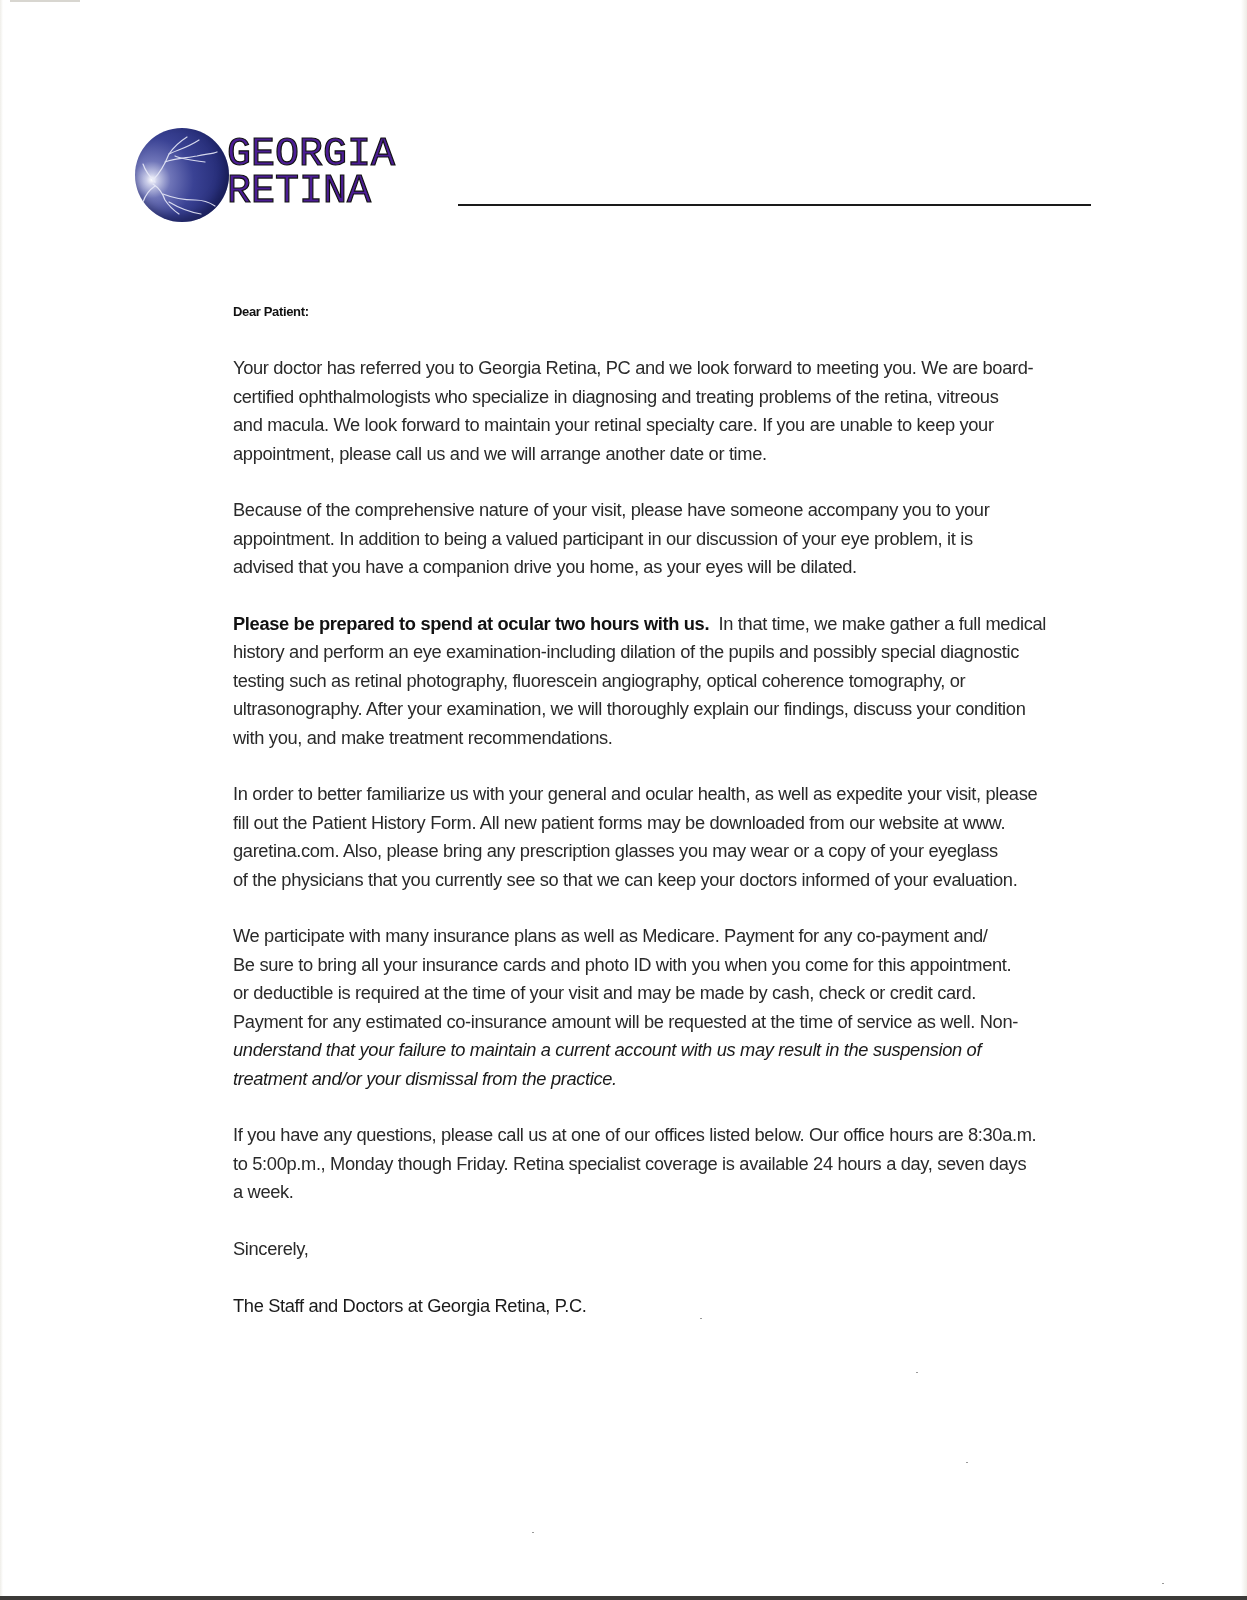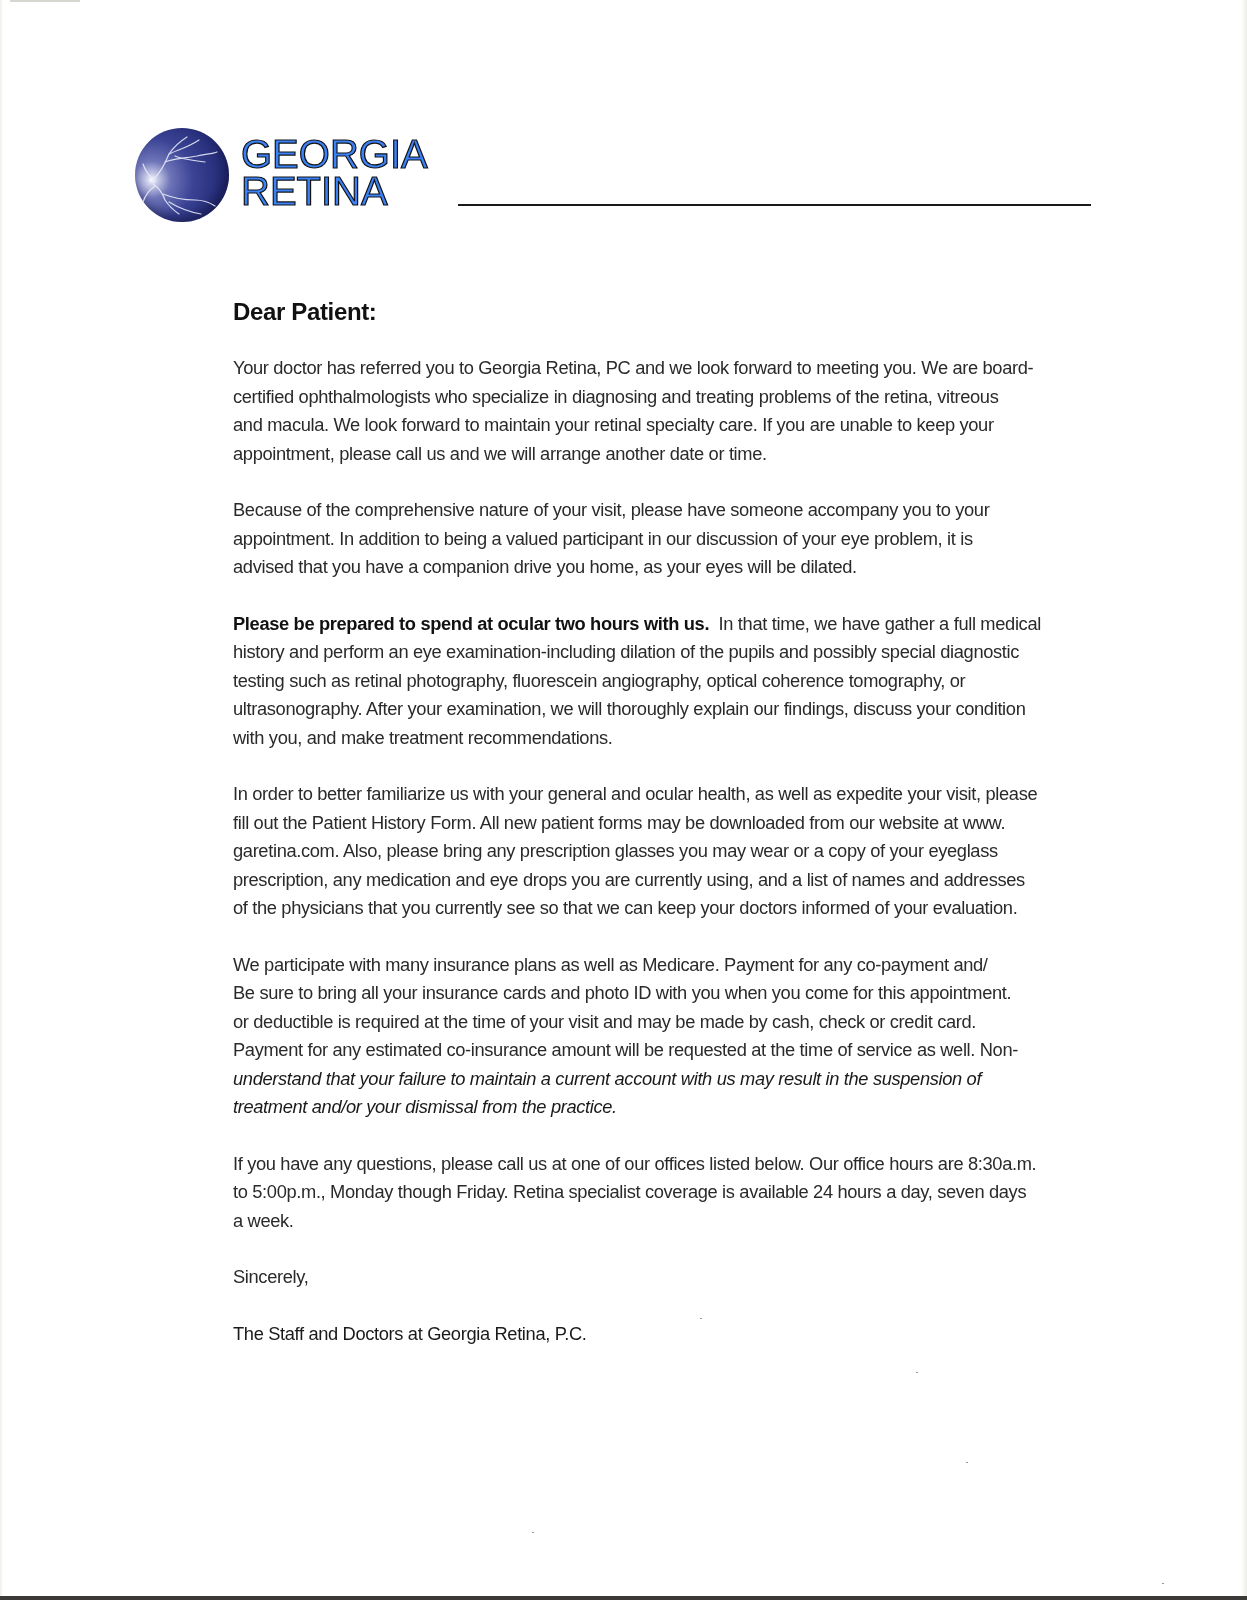--- a/index.html
+++ b/index.html
@@ -35,40 +35,40 @@
     }
     .logo-globe {
       position: absolute; left: 0; top: 0; width: 94px; height: 94px;
       border-radius: 50%;
       background: radial-gradient(circle at 18% 55%, #ffffff 0%, #c9cce8 6%, #6f75b8 20%, #3a4294 45%, #262d78 75%, #1b2060 100%);
       box-shadow: inset -4px -6px 10px rgba(10,14,50,0.45);
       overflow: hidden;
     }
     .logo-globe svg { position: absolute; left: 0; top: 0; }
     .logo-text {
-      position: absolute; left: 106px; top: 8px;
-      font-family: Liberation Sans, sans-serif;
+      position: absolute; left: 92px; top: 8px;
+      font-family: Liberation Mono, monospace;
       font-size: 40px; line-height: 37px; font-weight: normal;
-      letter-spacing: 0px; color: #3b82f6;
+      letter-spacing: 0px; color: #4c1d95;
       -webkit-text-stroke: 1.2px #111111;
     }
     .logo-text div { white-space: nowrap; }
     .letterhead-rule {
       position: absolute; left: 323px; top: 76px; width: 633px; height: 2px;
       background: #1a1a1a;
     }
 
     
     .letter {
       position: absolute; left: 233px; top: 298px; width: 860px;
       font-size: 18.3px; line-height: 28.4px; color: #2a2a2a;
       letter-spacing: -0.35px;
     }
     .salutation {
-      font-weight: bold; color: #111; margin: 0 0 28px 0; font-size: 24px;
+      font-weight: bold; color: #111; margin: 0 0 28px 0; font-size: 13px;
     }
     .para { margin: 0 0 28.4px 0; }
     .line { display: block; white-space: nowrap; }
     .bold { font-weight: bold; color: #111; }
     .italic { font-style: italic; color: #1a1a1a; }
     .closing { margin: 0 0 28.4px 0; }
     .signature { color: #1a1a1a; }
 
     .speck { position: absolute; width: 2px; height: 1px; background: #999; }
   </style>
@@ -113,32 +113,31 @@
     <span class="line">appointment, please call us and we will arrange another date or time.</span>
   </div>
 
   <div class="para">
     <span class="line">Because of the comprehensive nature of your visit, please have someone accompany you to your</span>
     <span class="line">appointment.  In addition to being a valued participant in our discussion of your eye problem, it is</span>
     <span class="line">advised that you have a companion drive you home, as your eyes will be dilated.</span>
   </div>
 
   <div class="para">
-    <span class="line"><span class="bold">Please be prepared to spend at ocular two hours with us.</span><span style="white-space:pre">  In that time, we have gather a full medical</span></span>
+    <span class="line"><span class="bold">Please be prepared to spend at ocular two hours with us.</span><span style="white-space:pre">  In that time, we make gather a full medical</span></span>
     <span class="line">history and perform an eye examination-including dilation of the pupils and possibly special diagnostic</span>
     <span class="line">testing such as retinal photography, fluorescein angiography, optical coherence tomography, or</span>
     <span class="line">ultrasonography.  After your examination, we will thoroughly explain our findings, discuss your condition</span>
     <span class="line">with you, and make treatment recommendations.</span>
   </div>
 
   <div class="para">
     <span class="line">In order to better familiarize us with your general and ocular health, as well as expedite your visit, please</span>
     <span class="line">fill out the Patient History Form.  All new patient forms may be downloaded from our website at www.</span>
     <span class="line">garetina.com.  Also, please bring any prescription glasses you may wear or a copy of your eyeglass</span>
-    <span class="line">prescription, any medication and eye drops you are currently using, and a list of names and addresses</span>
     <span class="line">of the physicians that you currently see so that we can keep your doctors informed of your evaluation.</span>
   </div>
 
   <div class="para">
     <span class="line">We participate with many insurance plans as well as Medicare.  Payment for any co-payment and/</span>
     <span class="line">Be sure to bring all your insurance cards and photo ID with you when you come for this appointment.</span>
     <span class="line">or deductible is required at the time of your visit and may be made by cash, check or credit card.</span>
     <span class="line">Payment for any estimated co-insurance amount will be requested at the time of service as well.  Non-</span>
     <span class="line italic">understand that your failure to maintain a current account with us may result in the suspension of</span>
     <span class="line italic">treatment and/or your dismissal from the practice.</span>

